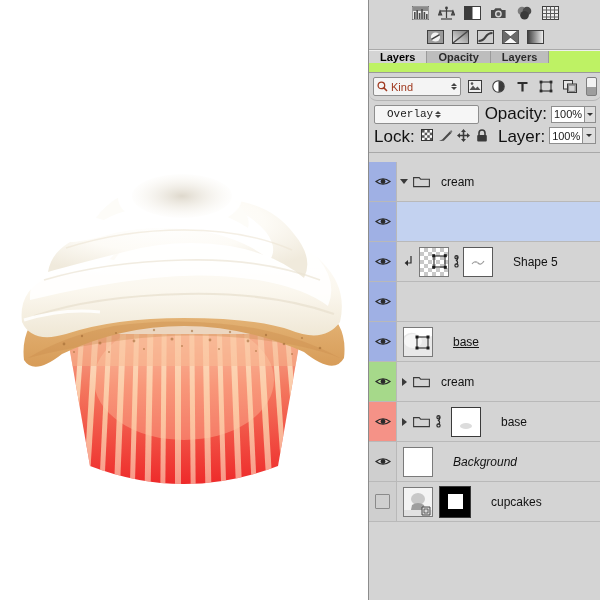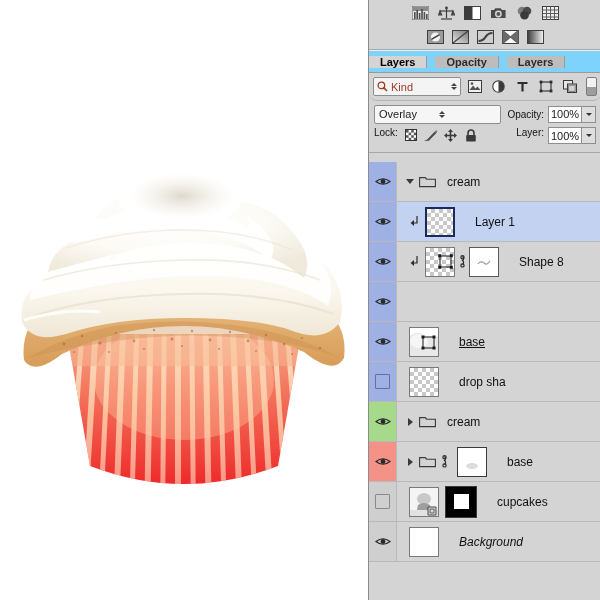--- a/index.html
+++ b/index.html
@@ -32,22 +32,22 @@
     height:25px;display:flex;align-items:center;justify-content:center;
     gap:9px;background:#d4d4d4;
   }
   .iconstrip.two{height:24px;gap:8px;}
   .tb-ico{width:17px;height:14px;display:block;}
   .strip-sep{height:1px;background:#a9a9a9;}
   .strip-sep2{height:1px;background:#efefef;}
 
   
   .tabs{
-    display:flex;height:21px;background:#7dd3fc;
-    border-bottom:1px solid #9a9a9a;align-items:center;gap:8px;
+    display:flex;height:21px;background:#bef264;
+    border-bottom:1px solid #9a9a9a;align-items:flex-start;
   }
   .tab{
     padding:0 11px;display:flex;align-items:center;font-size:11px;
     font-weight:bold;color:#2b2b2b;border-right:1px solid #9a9a9a;
     background:#bdbdbd;cursor:default;
   }
   .tab.active{background:#d4d4d4;color:#000;}
   .tab-filler{flex:1;background:#bdbdbd;}
 
   
@@ -74,24 +74,24 @@
     width:9px;height:17px;border:1px solid #7d7d7d;border-radius:2px;margin-left:6px;
     background:linear-gradient(#f2f2f2 0 50%, #9d9d9d 50% 100%);
   }
 
   
   .blendrow{
     height:26px;display:flex;align-items:center;padding:0 5px;background:#d4d4d4;
   }
   .blend-select{
     width:128px;height:19px;background:#f6f6f6;border:1px solid #8e8e8e;border-radius:2px;
-    display:flex;align-items:center;padding:0 4px;font-size:11px;box-sizing:border-box;
+    display:flex;align-items:center;padding:0 12px;font-size:11px;box-sizing:border-box;font-family:Liberation Mono, monospace;
   }
   .blend-select span{flex:1;}
-  .lbl{font-size:10px;color:#111;margin:0 4px 0 6px;}
+  .lbl{font-size:17px;color:#111;margin:0 4px 0 6px;}
   .numbox{
     height:17px;min-width:34px;background:#fff;border:1px solid #8e8e8e;
     display:flex;align-items:center;justify-content:center;font-size:11px;
     box-sizing:border-box;
   }
   .numdrop{
     width:14px;height:17px;background:#dedede;border:1px solid #8e8e8e;border-left:none;
     display:flex;align-items:center;justify-content:center;box-sizing:border-box;
   }
   .numdrop i{width:0;height:0;border-left:3px solid transparent;border-right:3px solid transparent;border-top:3px solid #333;}
@@ -114,21 +114,21 @@
   .eyecol{
     width:28px;height:100%;display:flex;align-items:center;justify-content:center;
     border-right:1px solid #b9b9b9;box-sizing:border-box;flex:0 0 28px;
   }
   .eyecol.blue{background:#9fb0e4;}
   .eyecol.green{background:#a6d98a;}
   .eyecol.red{background:#f59287;}
   .eyecol.gray{background:#cfcfcf;}
   .eye-empty{width:13px;height:13px;border:1px solid #6d6d8f;background:transparent;border-radius:1px;}
 
-  .rowbody{flex:1;display:flex;align-items:center;height:100%;padding-left:6px;min-width:0;}
+  .rowbody{flex:1;display:flex;align-items:center;height:100%;min-width:0;}
   .indent{width:22px;flex:0 0 22px;display:flex;align-items:center;justify-content:center;}
 
   .thumb{
     width:30px;height:30px;border:1px solid #7a7a7a;box-sizing:border-box;flex:0 0 30px;
     background:#fff;
   }
   .thumb.sel-outline{border:2px solid #1b2a5e;}
   .checker{
     background-image:
       linear-gradient(45deg,#c8c8c8 25%,transparent 25%,transparent 75%,#c8c8c8 75%),
@@ -499,31 +499,20 @@
         </div>
       </div>
 
       <div class="row sel">
         <div class="eyecol blue">
           <svg width="16" height="11" viewBox="0 0 16 11">
             <path d="M1 5.5 Q8 0 15 5.5 Q8 11 1 5.5 Z" fill="none" stroke="#2a2a2a" stroke-width="1.2"></path>
             <circle cx="8" cy="5.5" r="2.4" fill="#2a2a2a"></circle>
           </svg>
         </div>
-        <div class="rowbody">
-          <span class="indent">
-            <svg width="9" height="11" viewBox="0 0 9 11">
-              <path d="M7 0 V7 H3" fill="none" stroke="#2a2a2a" stroke-width="1.2"></path>
-              <path d="M4 4 L0.6 7 L4 10 Z" fill="#2a2a2a"></path>
-            </svg>
-          </span>
-          <span class="thumb checker sel-outline"></span>
-          <span class="gap10"></span>
-          <span class="name">Layer 1</span>
-        </div>
       </div>
 
       <div class="row">
         <div class="eyecol blue">
           <svg width="16" height="11" viewBox="0 0 16 11">
             <path d="M1 5.5 Q8 0 15 5.5 Q8 11 1 5.5 Z" fill="none" stroke="#2a2a2a" stroke-width="1.2"></path>
             <circle cx="8" cy="5.5" r="2.4" fill="#2a2a2a"></circle>
           </svg>
         </div>
         <div class="rowbody">
@@ -551,21 +540,21 @@
               <circle cx="4.5" cy="10.4" r="1.6" fill="none" stroke="#2a2a2a" stroke-width="1.2"></circle>
             </svg>
           </span>
           <span class="vthumb">
             <svg width="20" height="14" viewBox="0 0 20 14">
               <path d="M4 9 q3-4 6-1 q3 3 6-2" fill="none" stroke="#9a9a9a" stroke-width="1.1"></path>
               <path d="M6 8 q2-3 5 0" fill="#bdbdbd"></path>
             </svg>
           </span>
           <span class="gap10"></span>
-          <span class="name">Shape 8</span>
+          <span class="name">Shape 5</span>
         </div>
       </div>
 
       <div class="row">
         <div class="eyecol blue">
           <svg width="16" height="11" viewBox="0 0 16 11">
             <path d="M1 5.5 Q8 0 15 5.5 Q8 11 1 5.5 Z" fill="none" stroke="#2a2a2a" stroke-width="1.2"></path>
             <circle cx="8" cy="5.5" r="2.4" fill="#2a2a2a"></circle>
           </svg>
         </div>
@@ -592,31 +581,20 @@
               <rect x="11.5" y="18.5" width="3" height="3"></rect>
                   <rect x="22.5" y="18.5" width="3" height="3"></rect>
                 </g>
             </svg>
           </span>
           <span class="gap10"></span>
           <span class="name underl">base</span>
         </div>
       </div>
 
-      <div class="row">
-        <div class="eyecol blue">
-          <span class="eye-empty"></span>
-        </div>
-        <div class="rowbody">
-          <span class="gap6"></span>
-          <span class="thumb checker"></span>
-          <span class="gap10"></span>
-          <span class="name">drop sha</span>
-        </div>
-      </div>
 
       <div class="row">
         <div class="eyecol green">
           <svg width="16" height="11" viewBox="0 0 16 11">
             <path d="M1 5.5 Q8 0 15 5.5 Q8 11 1 5.5 Z" fill="none" stroke="#2a2a2a" stroke-width="1.2"></path>
             <circle cx="8" cy="5.5" r="2.4" fill="#2a2a2a"></circle>
           </svg>
         </div>
         <div class="rowbody">
           <span class="discl">
@@ -656,20 +634,35 @@
           </span>
           <span class="gap6"></span>
           <span class="thumb" style="display:inline-flex;align-items:center;justify-content:center;background:#fff;border:1px solid #3a3a3a;">
             <svg width="28" height="28" viewBox="0 0 28 28">
               <rect width="28" height="28" fill="#ffffff"></rect>
               <ellipse cx="14" cy="18" rx="6" ry="3" fill="#dcdcdc"></ellipse>
             </svg>
           </span>
           <span class="gap10"></span>
           <span class="name">base</span>
+        </div>
+      </div>
+
+      <div class="row">
+        <div class="eyecol gray">
+          <svg width="16" height="11" viewBox="0 0 16 11">
+            <path d="M1 5.5 Q8 0 15 5.5 Q8 11 1 5.5 Z" fill="none" stroke="#2a2a2a" stroke-width="1.2"></path>
+            <circle cx="8" cy="5.5" r="2.4" fill="#2a2a2a"></circle>
+          </svg>
+        </div>
+        <div class="rowbody">
+          <span class="gap6"></span>
+          <span class="thumb" style="background:#fff;"></span>
+          <span class="gap10"></span>
+          <span class="name ital">Background</span>
         </div>
       </div>
 
       <div class="row">
         <div class="eyecol gray">
           <span class="eye-empty" style="border-color:#8a8a8a"></span>
         </div>
         <div class="rowbody">
           <span class="gap6"></span>
           <span class="thumb" style="display:inline-flex;align-items:center;justify-content:center;background:#fff;position:relative;">
@@ -684,30 +677,15 @@
           </span>
           <span class="gap6"></span>
           <span class="maskthumb">
             <span class="sq"></span>
           </span>
           <span class="gap10"></span>
           <span class="name">cupcakes</span>
         </div>
       </div>
 
-      <div class="row">
-        <div class="eyecol gray">
-          <svg width="16" height="11" viewBox="0 0 16 11">
-            <path d="M1 5.5 Q8 0 15 5.5 Q8 11 1 5.5 Z" fill="none" stroke="#2a2a2a" stroke-width="1.2"></path>
-            <circle cx="8" cy="5.5" r="2.4" fill="#2a2a2a"></circle>
-          </svg>
-        </div>
-        <div class="rowbody">
-          <span class="gap6"></span>
-          <span class="thumb" style="background:#fff;"></span>
-          <span class="gap10"></span>
-          <span class="name ital">Background</span>
-        </div>
-      </div>
-
     </div>
   </div>
 </div>
 
 </body></html>

